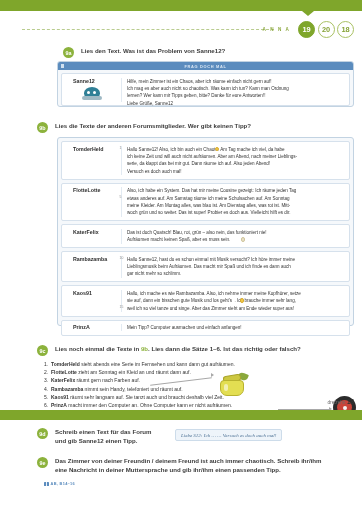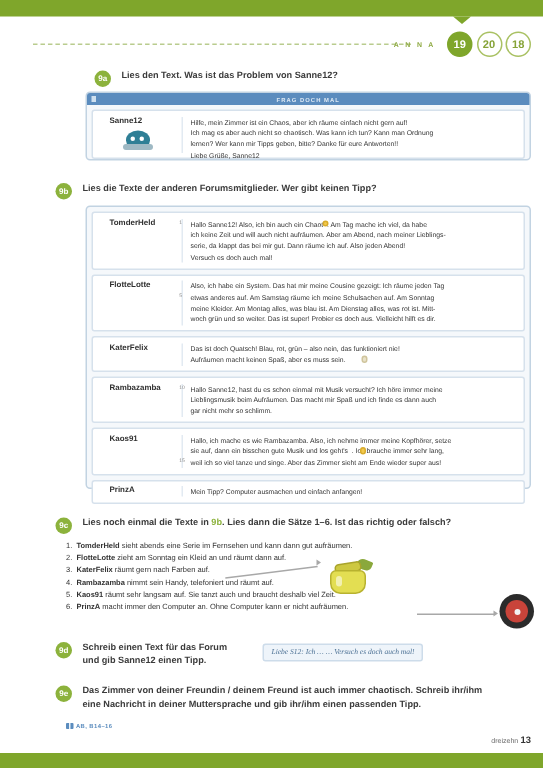--- a/index.html
+++ b/index.html
@@ -4,21 +4,21 @@
 <style>
   * { box-sizing: border-box; margin: 0; padding: 0; }
   html, body {
     width: 362px; height: 512px;
     font-family: "Liberation Sans", sans-serif;
     background: #ffffff;
     overflow: hidden;
   }
   #page {
     position: relative;
-    width: 362px; height: 512px;
+    width: 362px; height: 420px;
     background: #ffffff;
   }
 
   
   .bar-top {
     position: absolute; left: 0; top: 0;
     width: 362px; height: 11px;
     background: #7fa62b;
   }
   .bar-bottom {

